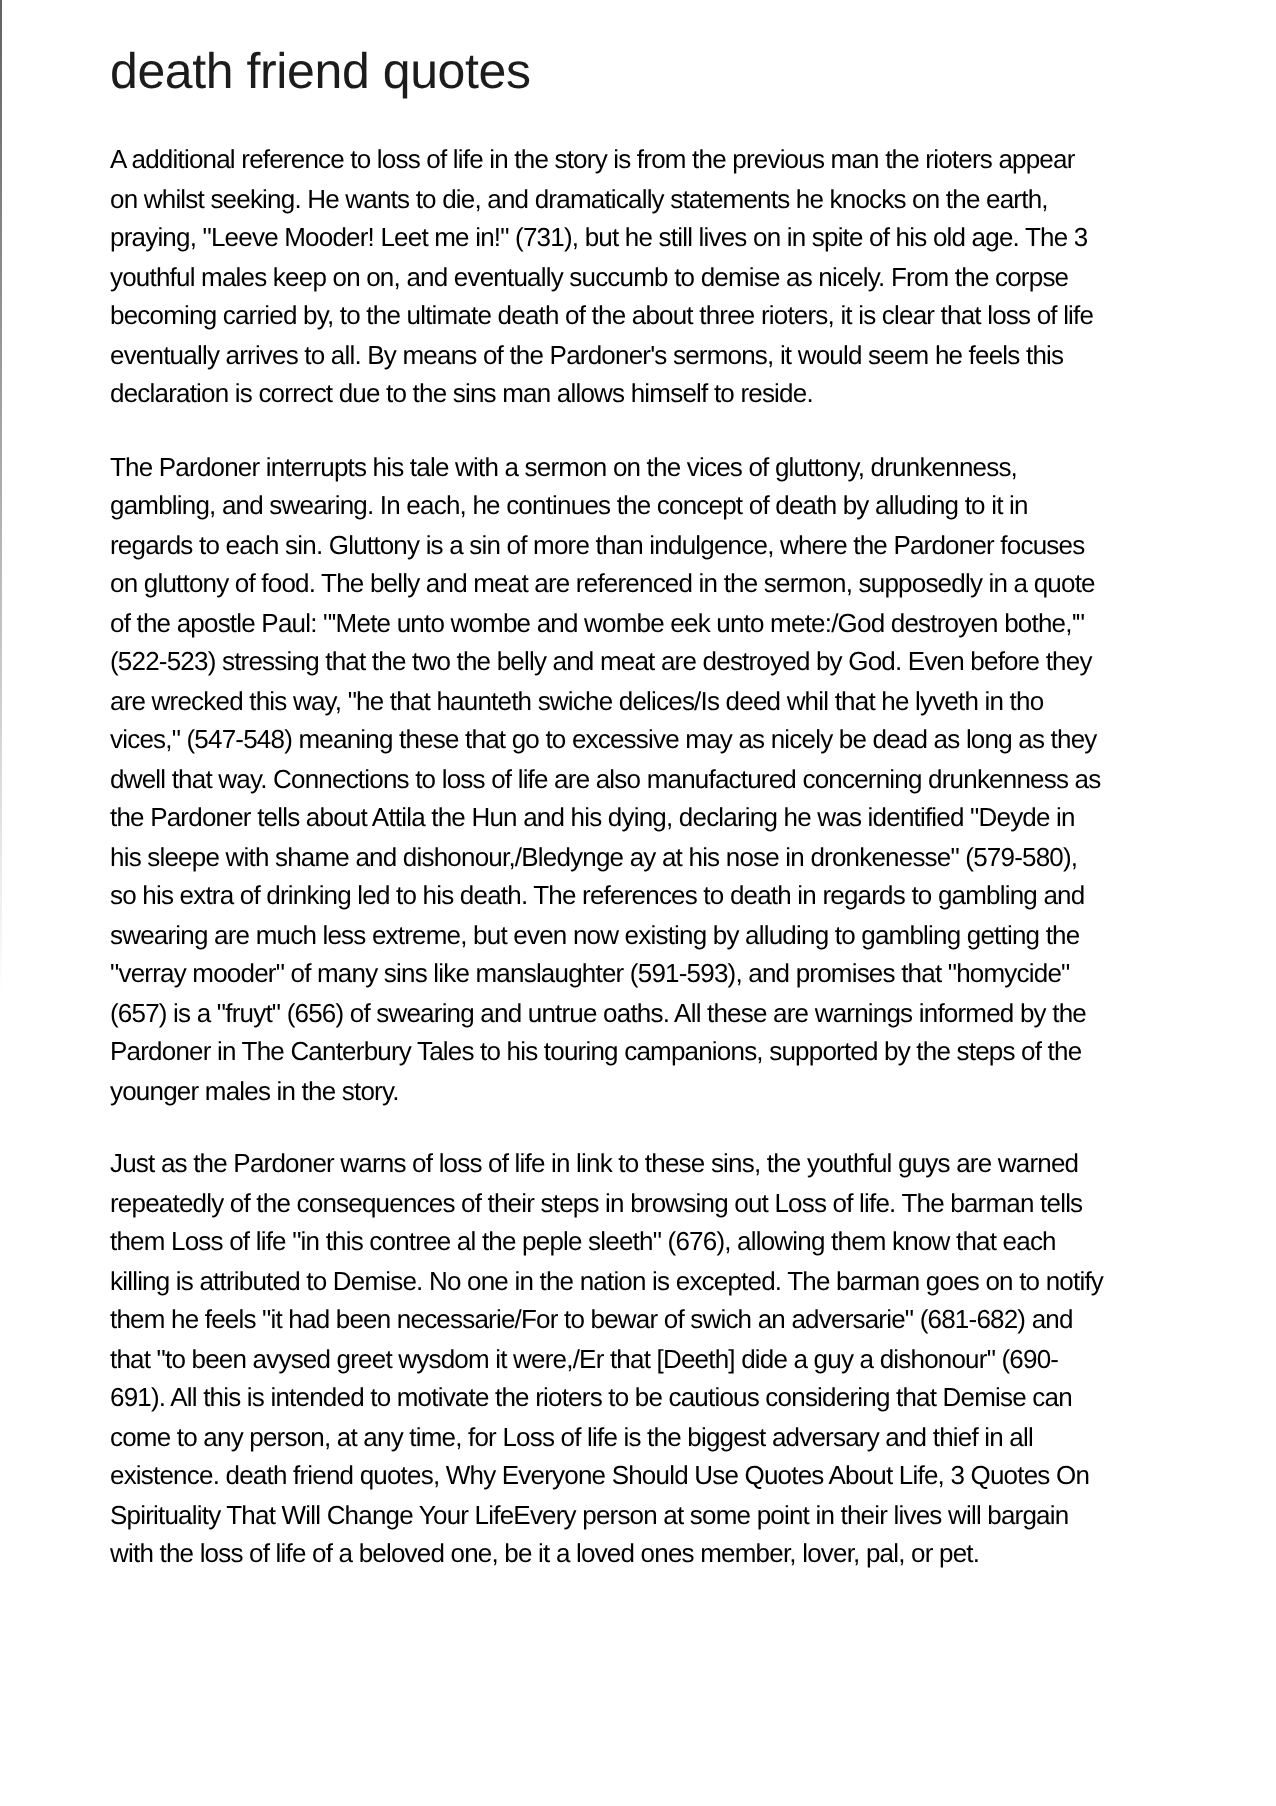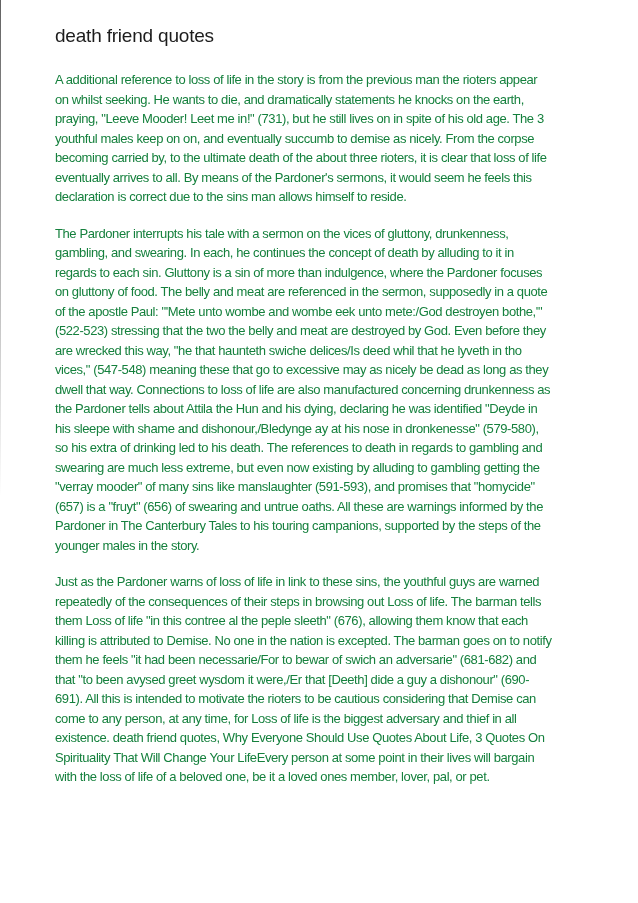--- a/index.html
+++ b/index.html
@@ -23,32 +23,32 @@
     top: 0;
     width: 1px;
     height: 55%;
     background: linear-gradient(180deg,
       rgba(70,70,70,0.85) 0%,
       rgba(110,110,110,0.45) 60%,
       rgba(140,140,140,0) 100%);
   }
   h1.doc-title {
     margin: 0 0 22px 0;
-    font-size: 19px;
+    font-size: 25px;
     line-height: 24px;
     font-weight: 400;
     letter-spacing: -0.2px;
     color: #1c1c1c;
   }
   p.doc-paragraph {
     margin: 0 0 17px 0;
     font-size: 13px;
     line-height: 19.5px;
     letter-spacing: -0.4px;
-    color: #15803d;
+    color: #000000;
     white-space: pre;  
   }
 </style>
 </head>
 <body>
 
 <div class="page">
   <div class="left-edge-line"></div>
 
   <h1 class="doc-title">death friend quotes</h1>

